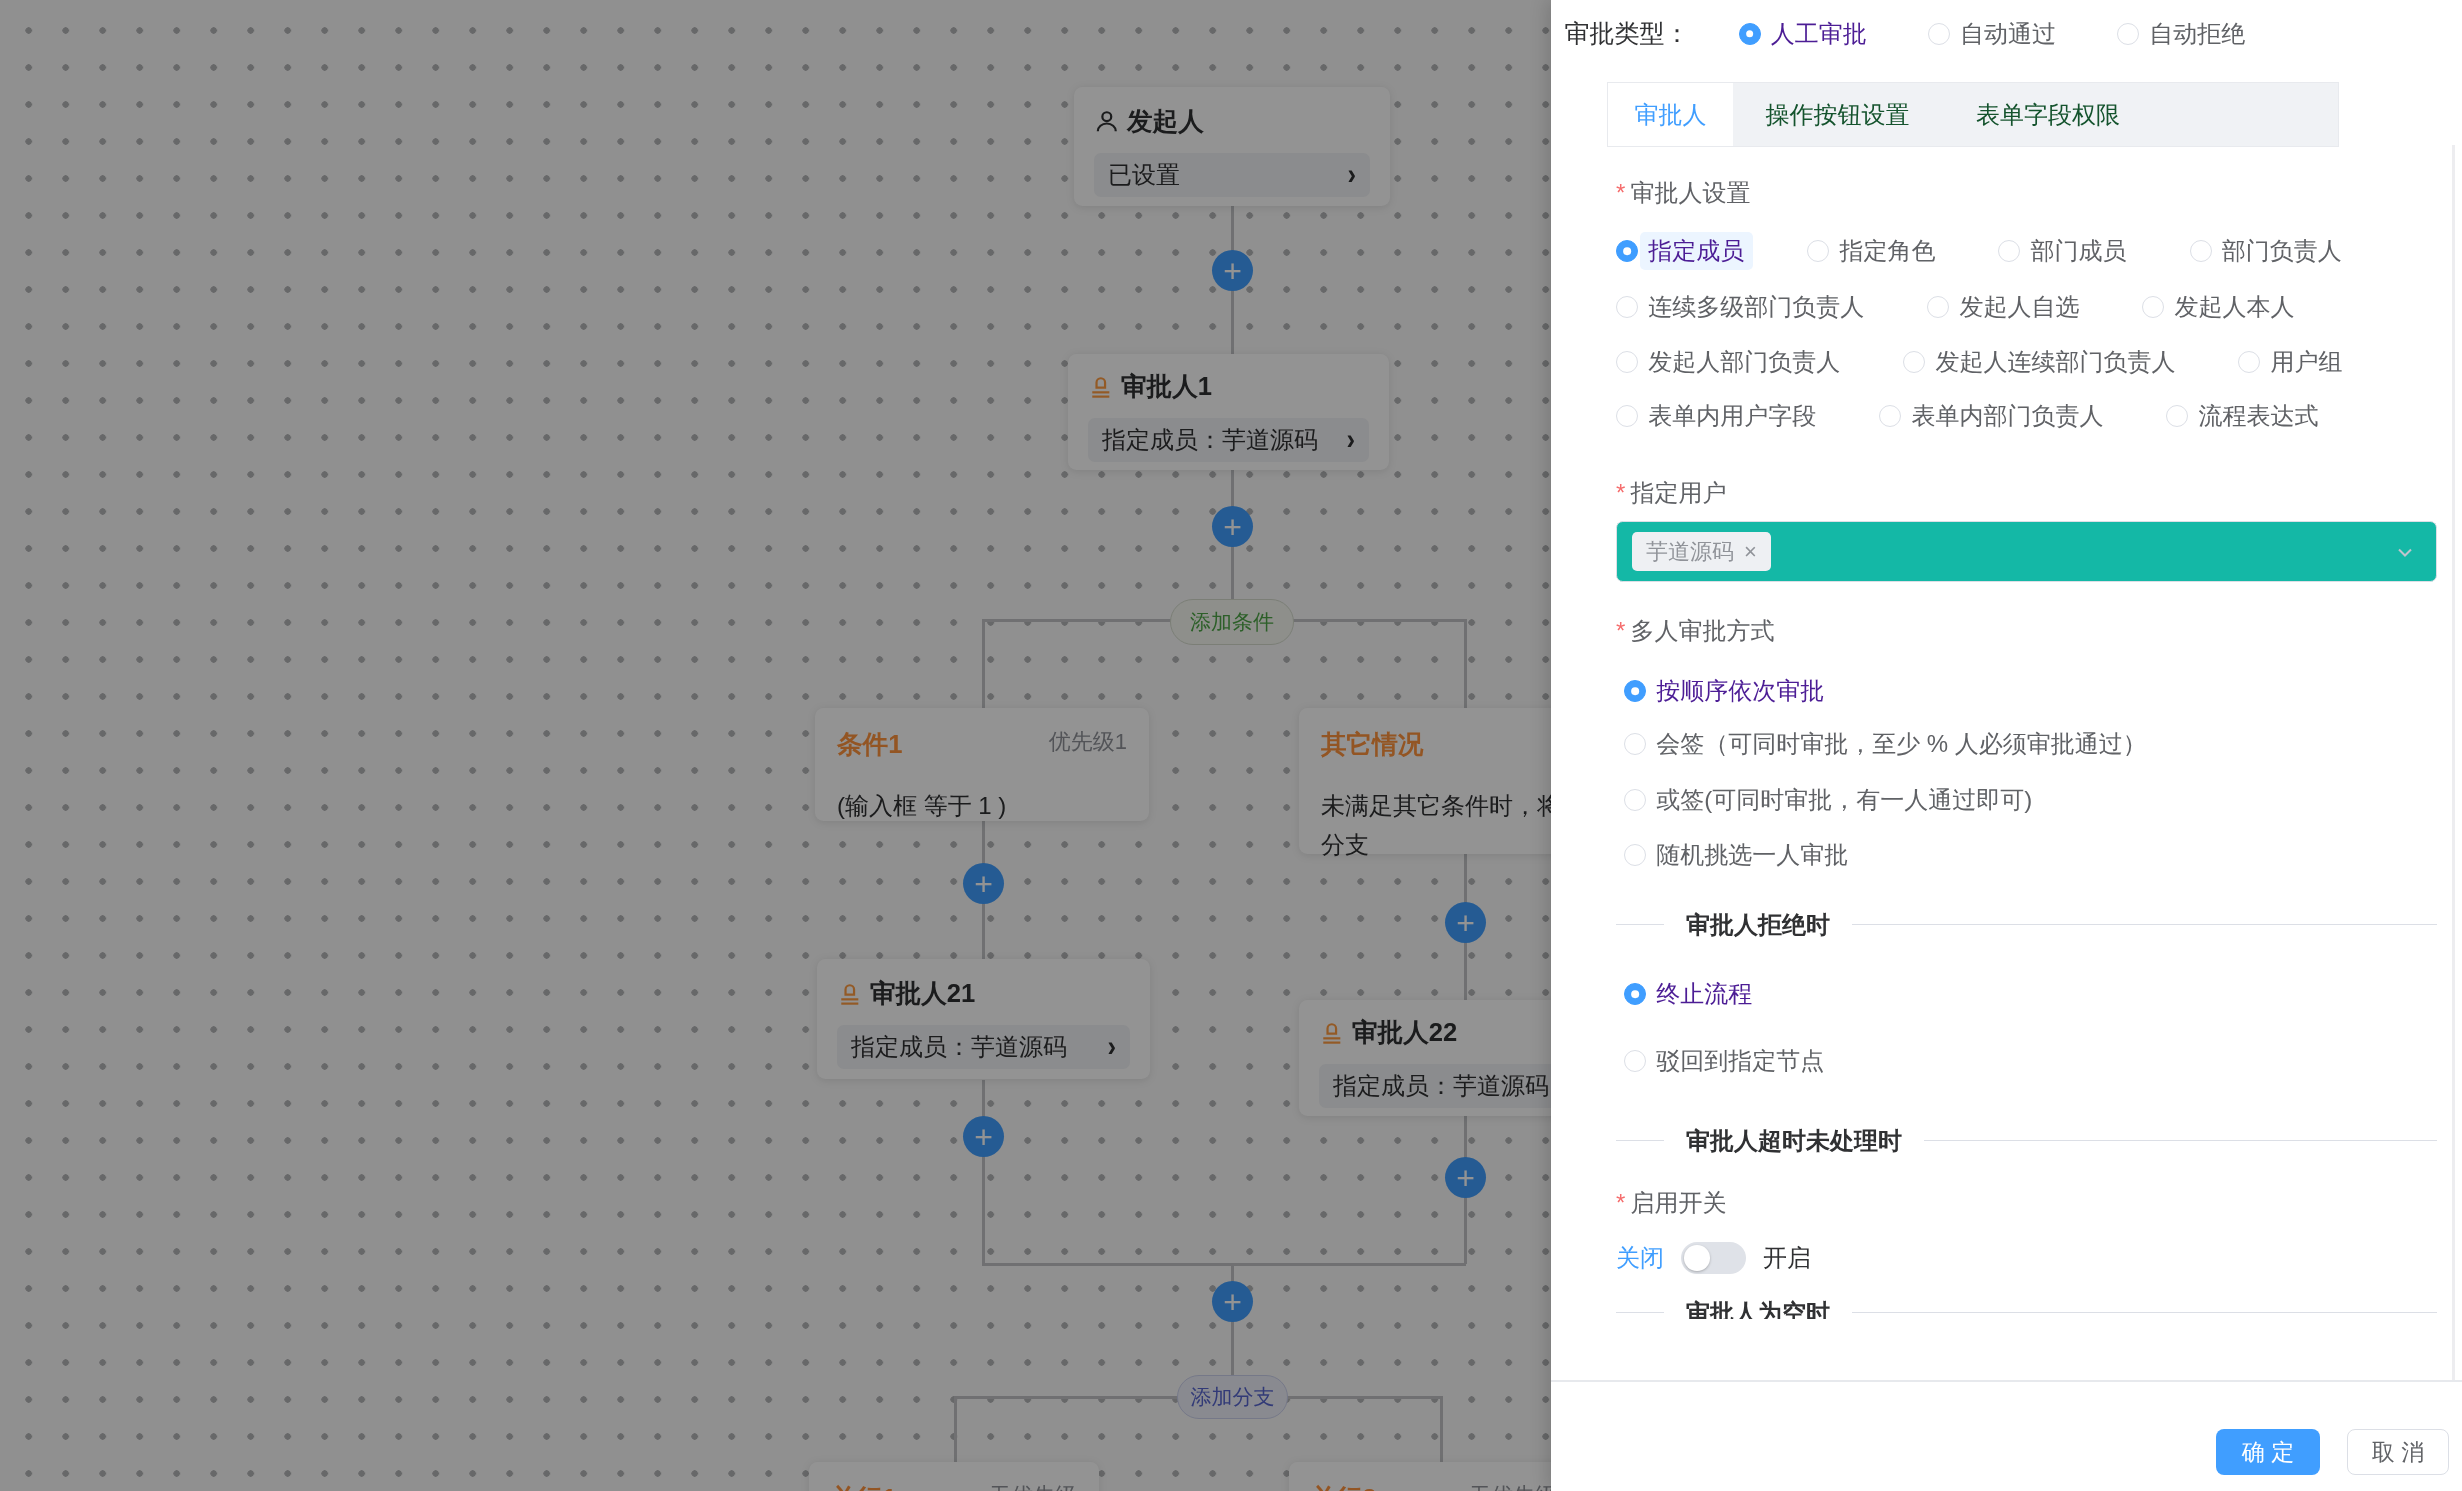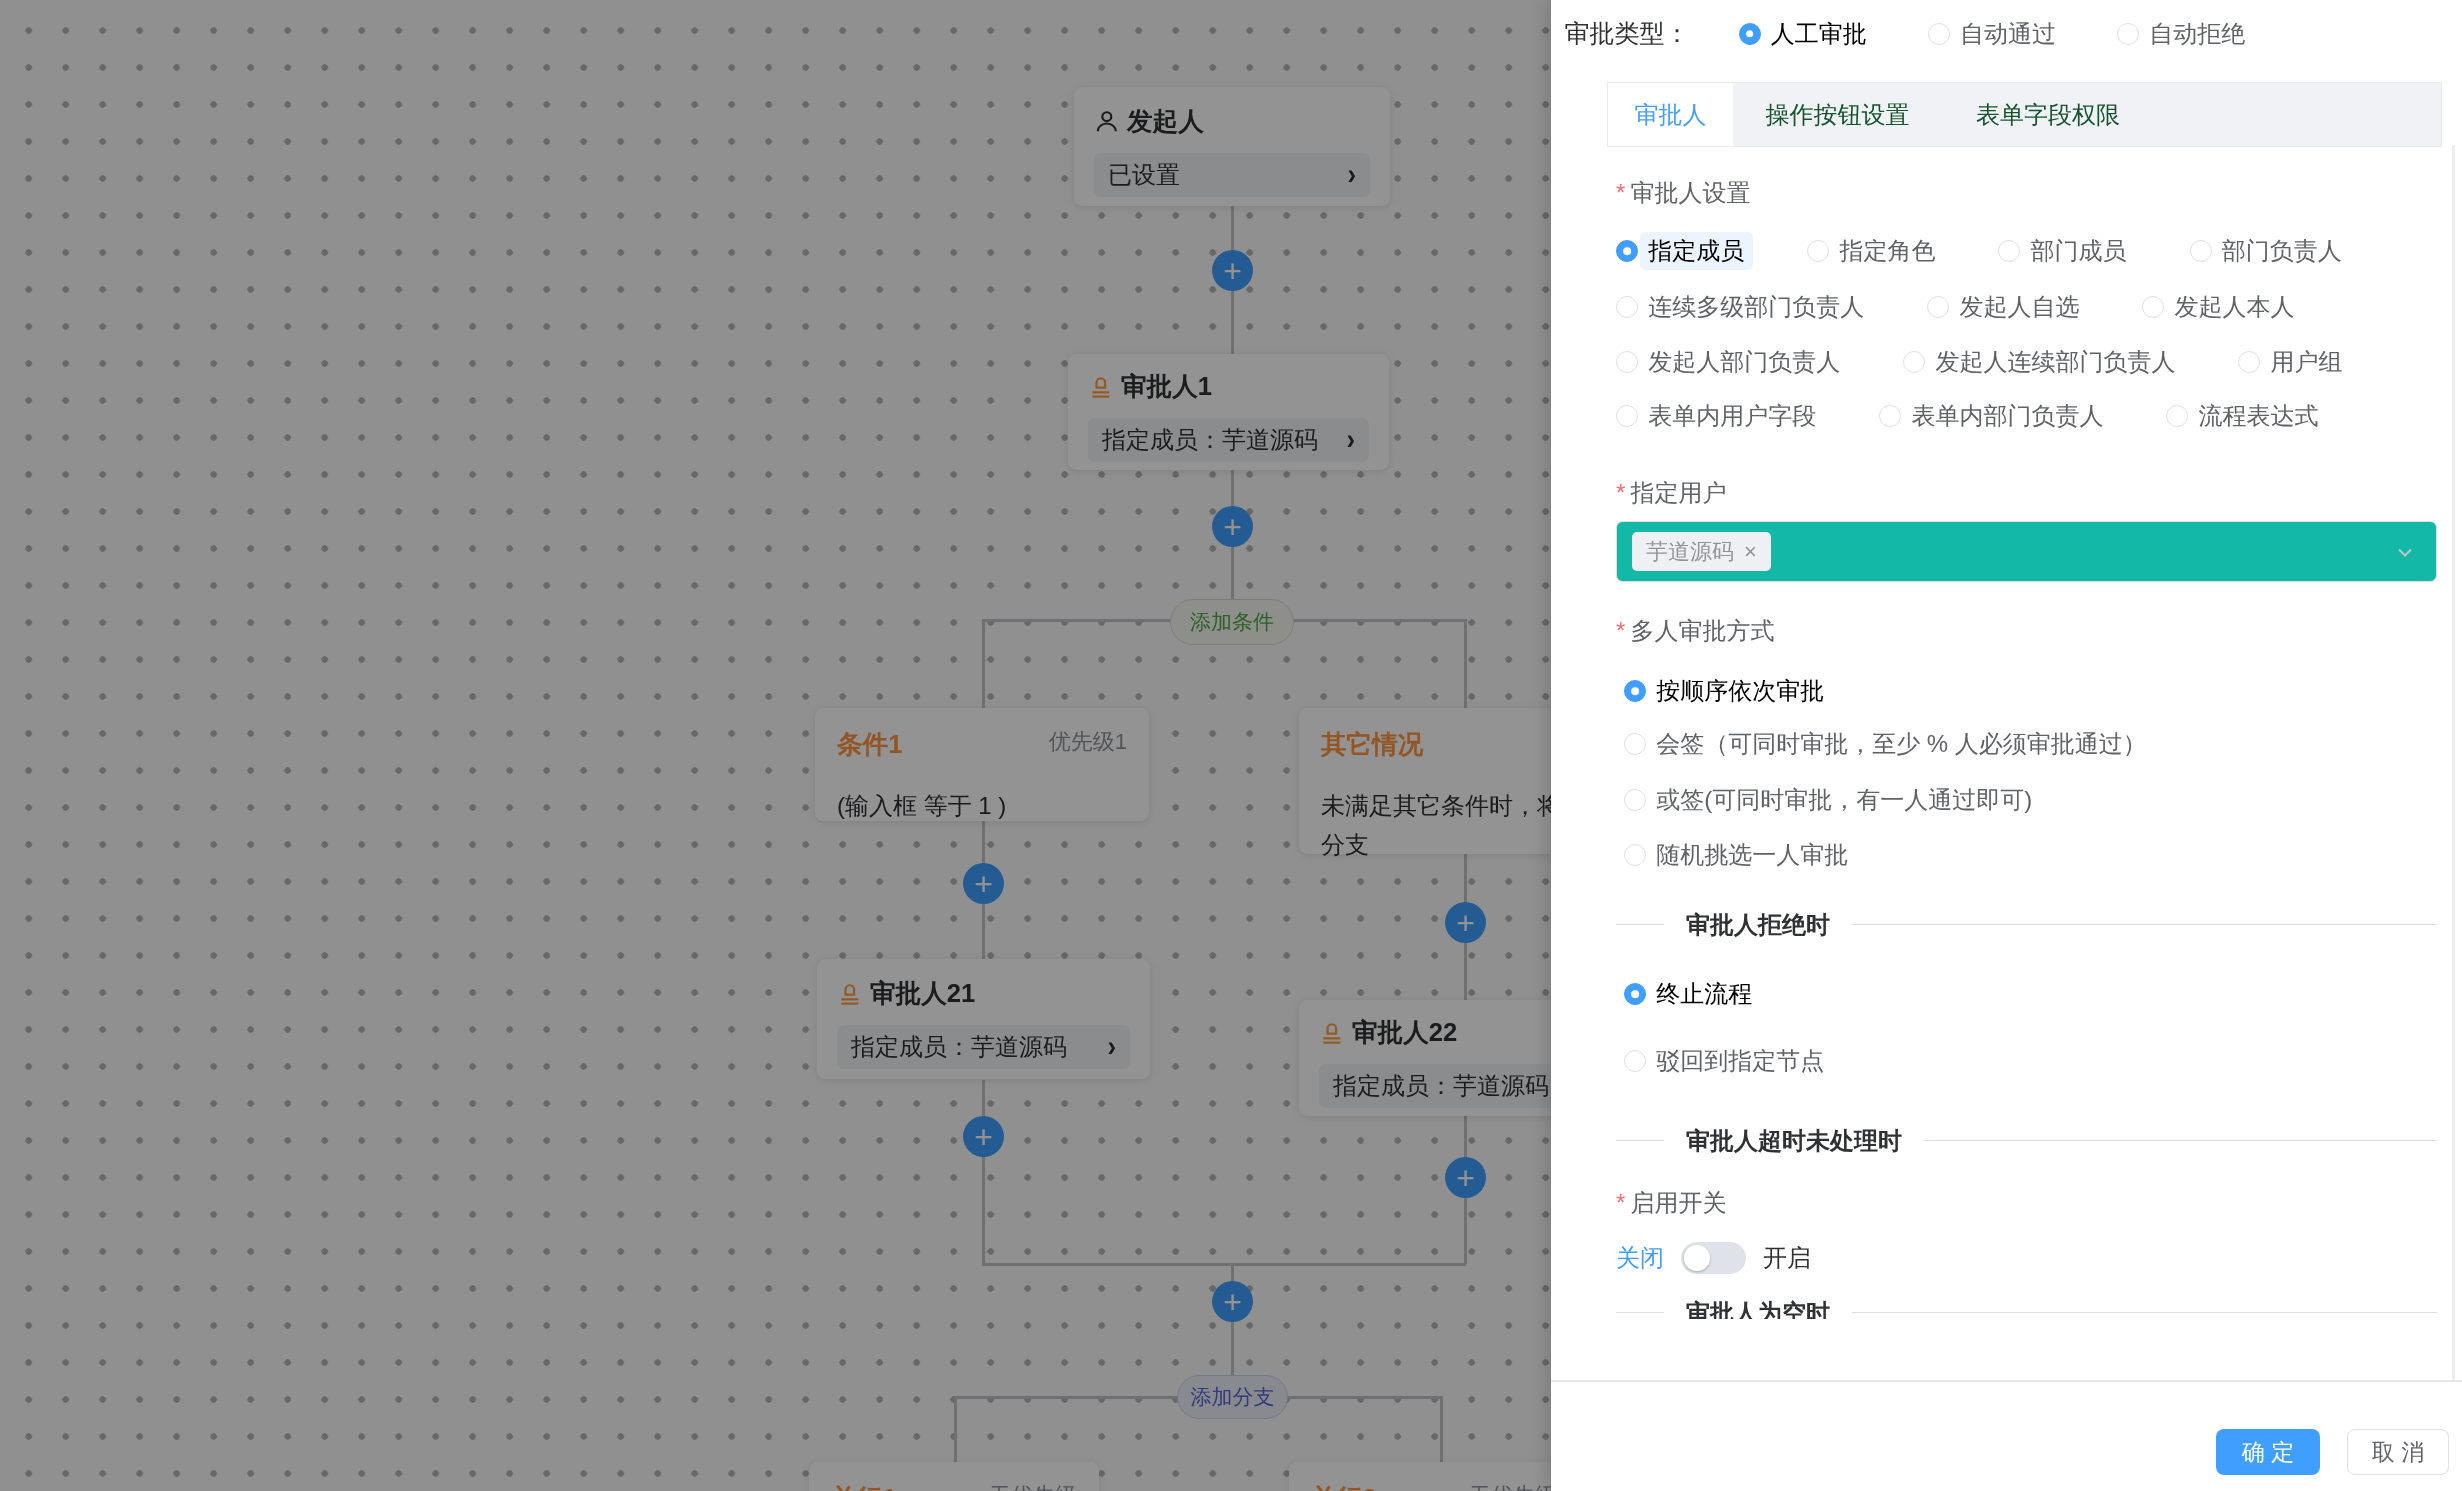--- a/index.html
+++ b/index.html
@@ -47,21 +47,21 @@
   .field-label { font-size:24px; color:#606266; }
 
   .radio-item { display:flex; align-items:center; gap:10.2px; cursor:pointer; }
   .radio { width:22px; height:22px; border-radius:50%; border:1.7px solid #dcdfe6;
     background:#fff; flex:0 0 auto; }
   .radio.sel { border-color:#409eff; background:#409eff;
     box-shadow:inset 0 0 0 5.1px #409eff; position:relative; }
   .radio.sel::after { content:""; position:absolute; left:50%; top:50%; width:7.7px; height:7.7px;
     border-radius:50%; background:#fff; transform:translate(-50%,-50%); }
   .radio-label { font-size:24px; color:#606266; white-space:nowrap; }
-  .radio-item.sel .radio-label { color:#000000; }
+  .radio-item.sel .radio-label { color:#4c1d95; }
   .radio-label.hl { background:#ecf5ff; border-radius:5.1px; padding:3.4px 8.5px; margin:-3.4px -8.5px; }
 
   .hdr-row { display:flex; align-items:center; }
   .hdr-label { font-size:25px; color:#303133; margin-right:49px; white-space:nowrap; }
   .hdr-row .radio-item + .radio-item { margin-left:61px; }
 
   #tabbar { display:flex; background:#f0f2f5; height:65px; border:0.9px solid #e8eaee; }
   .tab { display:flex; align-items:center; justify-content:center; font-size:24px;
     color:#14532d; cursor:pointer; }
   .tab.active { background:#fff; color:#409eff; }
@@ -241,21 +241,21 @@
       <span class="radio-item">
         <span class="radio"></span>
         <span class="radio-label">自动通过</span>
       </span>
       <span class="radio-item">
         <span class="radio"></span>
         <span class="radio-label">自动拒绝</span>
       </span>
     </div>
 
-    <div id="tabbar" class="p-abs" style="left:56px; top:82px; width:835px;">
+    <div id="tabbar" class="p-abs" style="left:56px; top:82px; width:732px;">
       <div class="tab active" style="width:125px;">审批人</div>
       <div class="tab" style="width:209px;">操作按钮设置</div>
       <div class="tab" style="width:212px;">表单字段权限</div>
     </div>
 
     <div class="p-abs" style="left:65px; top:177px;">
       <span class="star">*</span><span class="field-label">审批人设置</span>
     </div>
 
     <div class="p-abs vrow" style="left:65px; top:235px;">

